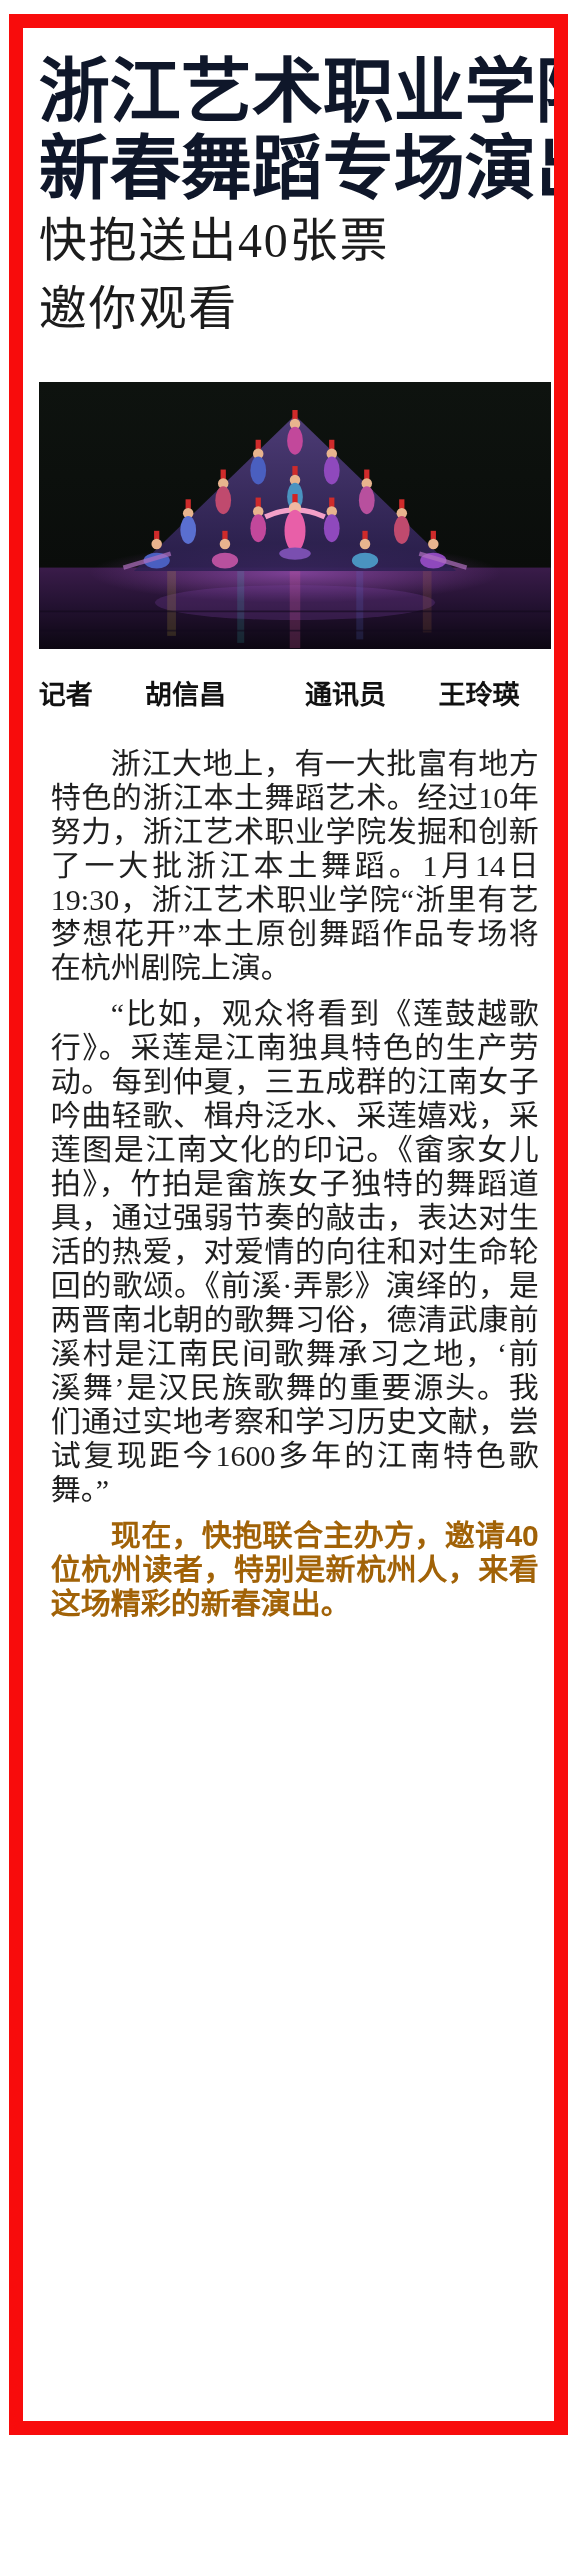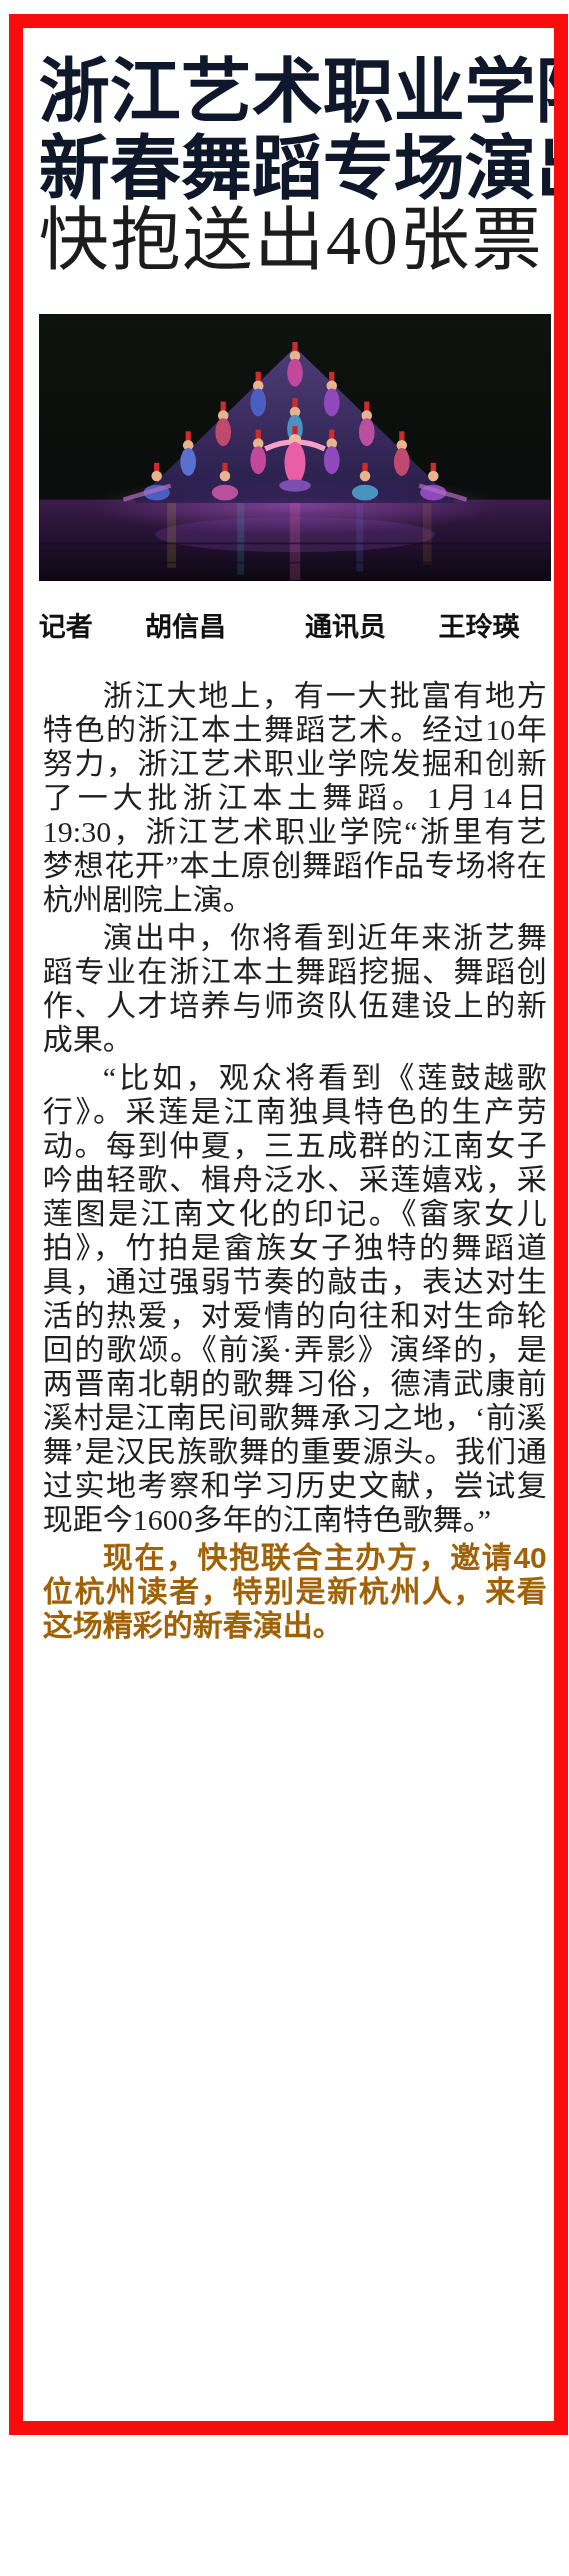--- a/index.html
+++ b/index.html
@@ -5,45 +5,46 @@
   html,body{margin:0;padding:0;background:#ffffff;}
   .page{position:relative;width:570px;height:2576px;background:#ffffff;overflow:hidden;
         font-family:"Liberation Serif","DejaVu Serif",serif;color:#1f1f1f;}
   .frame{position:absolute;left:8.8px;top:14px;width:559px;height:2421px;
          border:14px solid #f80c0c;background:#ffffff;box-sizing:border-box;overflow:hidden;}
   .content{padding:24.5px 5.3px 0 16px;}
   .hl{font-family:"Liberation Sans","DejaVu Sans",sans-serif;font-weight:bold;color:#0f172a;
       font-size:71px;line-height:77px;text-align:justify;text-align-last:justify;
       letter-spacing:0;white-space:nowrap;}
   .sub{font-family:"Liberation Serif","DejaVu Serif",serif;font-weight:normal;color:#1c1c1c;
-       font-size:70px;line-height:68px;letter-spacing:1.8px;white-space:nowrap;}
+       font-size:48px;line-height:68px;letter-spacing:1.8px;white-space:nowrap;}
   .sub:first-of-type{margin-top:1.8px;}
   .photo{margin-top:39px;width:512px;height:267px;background:#0b0f0c;overflow:hidden;}
   .photo svg{display:block;}
   .byline{margin-top:30px;display:flex;align-items:baseline;
           font-family:"Liberation Sans","DejaVu Sans",sans-serif;font-weight:bold;
           font-size:27px;line-height:33px;color:#111111;gap:20px;}
   .byline .gap-s{width:12.3px;}
   .byline .gap-l{width:39px;}
   .body{margin-top:35px;width:512px;}
-  .body p{margin:4px;font-size:30px;line-height:34px;text-align:justify;text-indent:2em;
+  .body p{margin:12px;font-size:30px;line-height:34px;text-align:justify;text-indent:2em;
           color:#1f1f1f;font-family:"Liberation Serif","DejaVu Serif",serif;}
   .body p.bold{font-family:"Liberation Sans","DejaVu Sans",sans-serif;font-weight:bold;color:#a16207;}
 </style>
 </head>
 <body>
 
 <div class="page">
   <div class="frame">
     <div class="content">
 
       <div class="hl">浙江艺术职业学院</div>
       <div class="hl">新春舞蹈专场演出</div>
 
       <div class="sub">快抱送出40张票</div>
+      <div class="sub">邀你观看</div>
 
       <div class="photo">
         <svg viewBox="0 0 584 305" width="512" height="267">
           <defs>
             <linearGradient id="bgGrad" x1="0" y1="0" x2="0" y2="1">
               <stop offset="0" stop-color="#0e130f"></stop>
               <stop offset="0.7" stop-color="#0a0d0b"></stop>
               <stop offset="1" stop-color="#070808"></stop>
             </linearGradient>
             <linearGradient id="floorGrad" x1="0" y1="0" x2="0" y2="1">
@@ -164,21 +165,20 @@
         <span class="gap-s"></span>
         <span>胡信昌</span>
         <span class="gap-l"></span>
         <span>通讯员</span>
         <span class="gap-s"></span>
         <span>王玲瑛</span>
       </div>
 
       <div class="body">
         <p>浙江大地上，有一大批富有地方特色的浙江本土舞蹈艺术。经过10年努力，浙江艺术职业学院发掘和创新了一大批浙江本土舞蹈。1月14日19:30，浙江艺术职业学院“浙里有艺 梦想花开”本土原创舞蹈作品专场将在杭州剧院上演。</p>
-        <p>演出中，你将看到近年来浙艺舞蹈专业在浙江本土舞蹈挖掘、舞蹈创作、人才培养与师资队伍建设上的新成果。</p>
         <p>“比如，观众将看到《莲鼓越歌行》。采莲是江南独具特色的生产劳动。每到仲夏，三五成群的江南女子吟曲轻歌、楫舟泛水、采莲嬉戏，采莲图是江南文化的印记。《畲家女儿拍》，竹拍是畲族女子独特的舞蹈道具，通过强弱节奏的敲击，表达对生活的热爱，对爱情的向往和对生命轮回的歌颂。《前溪·弄影》演绎的，是两晋南北朝的歌舞习俗，德清武康前溪村是江南民间歌舞承习之地，‘前溪舞’是汉民族歌舞的重要源头。我们通过实地考察和学习历史文献，尝试复现距今1600多年的江南特色歌舞。”</p>
         <p class="bold">现在，快抱联合主办方，邀请40位杭州读者，特别是新杭州人，来看这场精彩的新春演出。</p>
 
       </div>
 
     </div>
   </div>
 </div>
 
 

